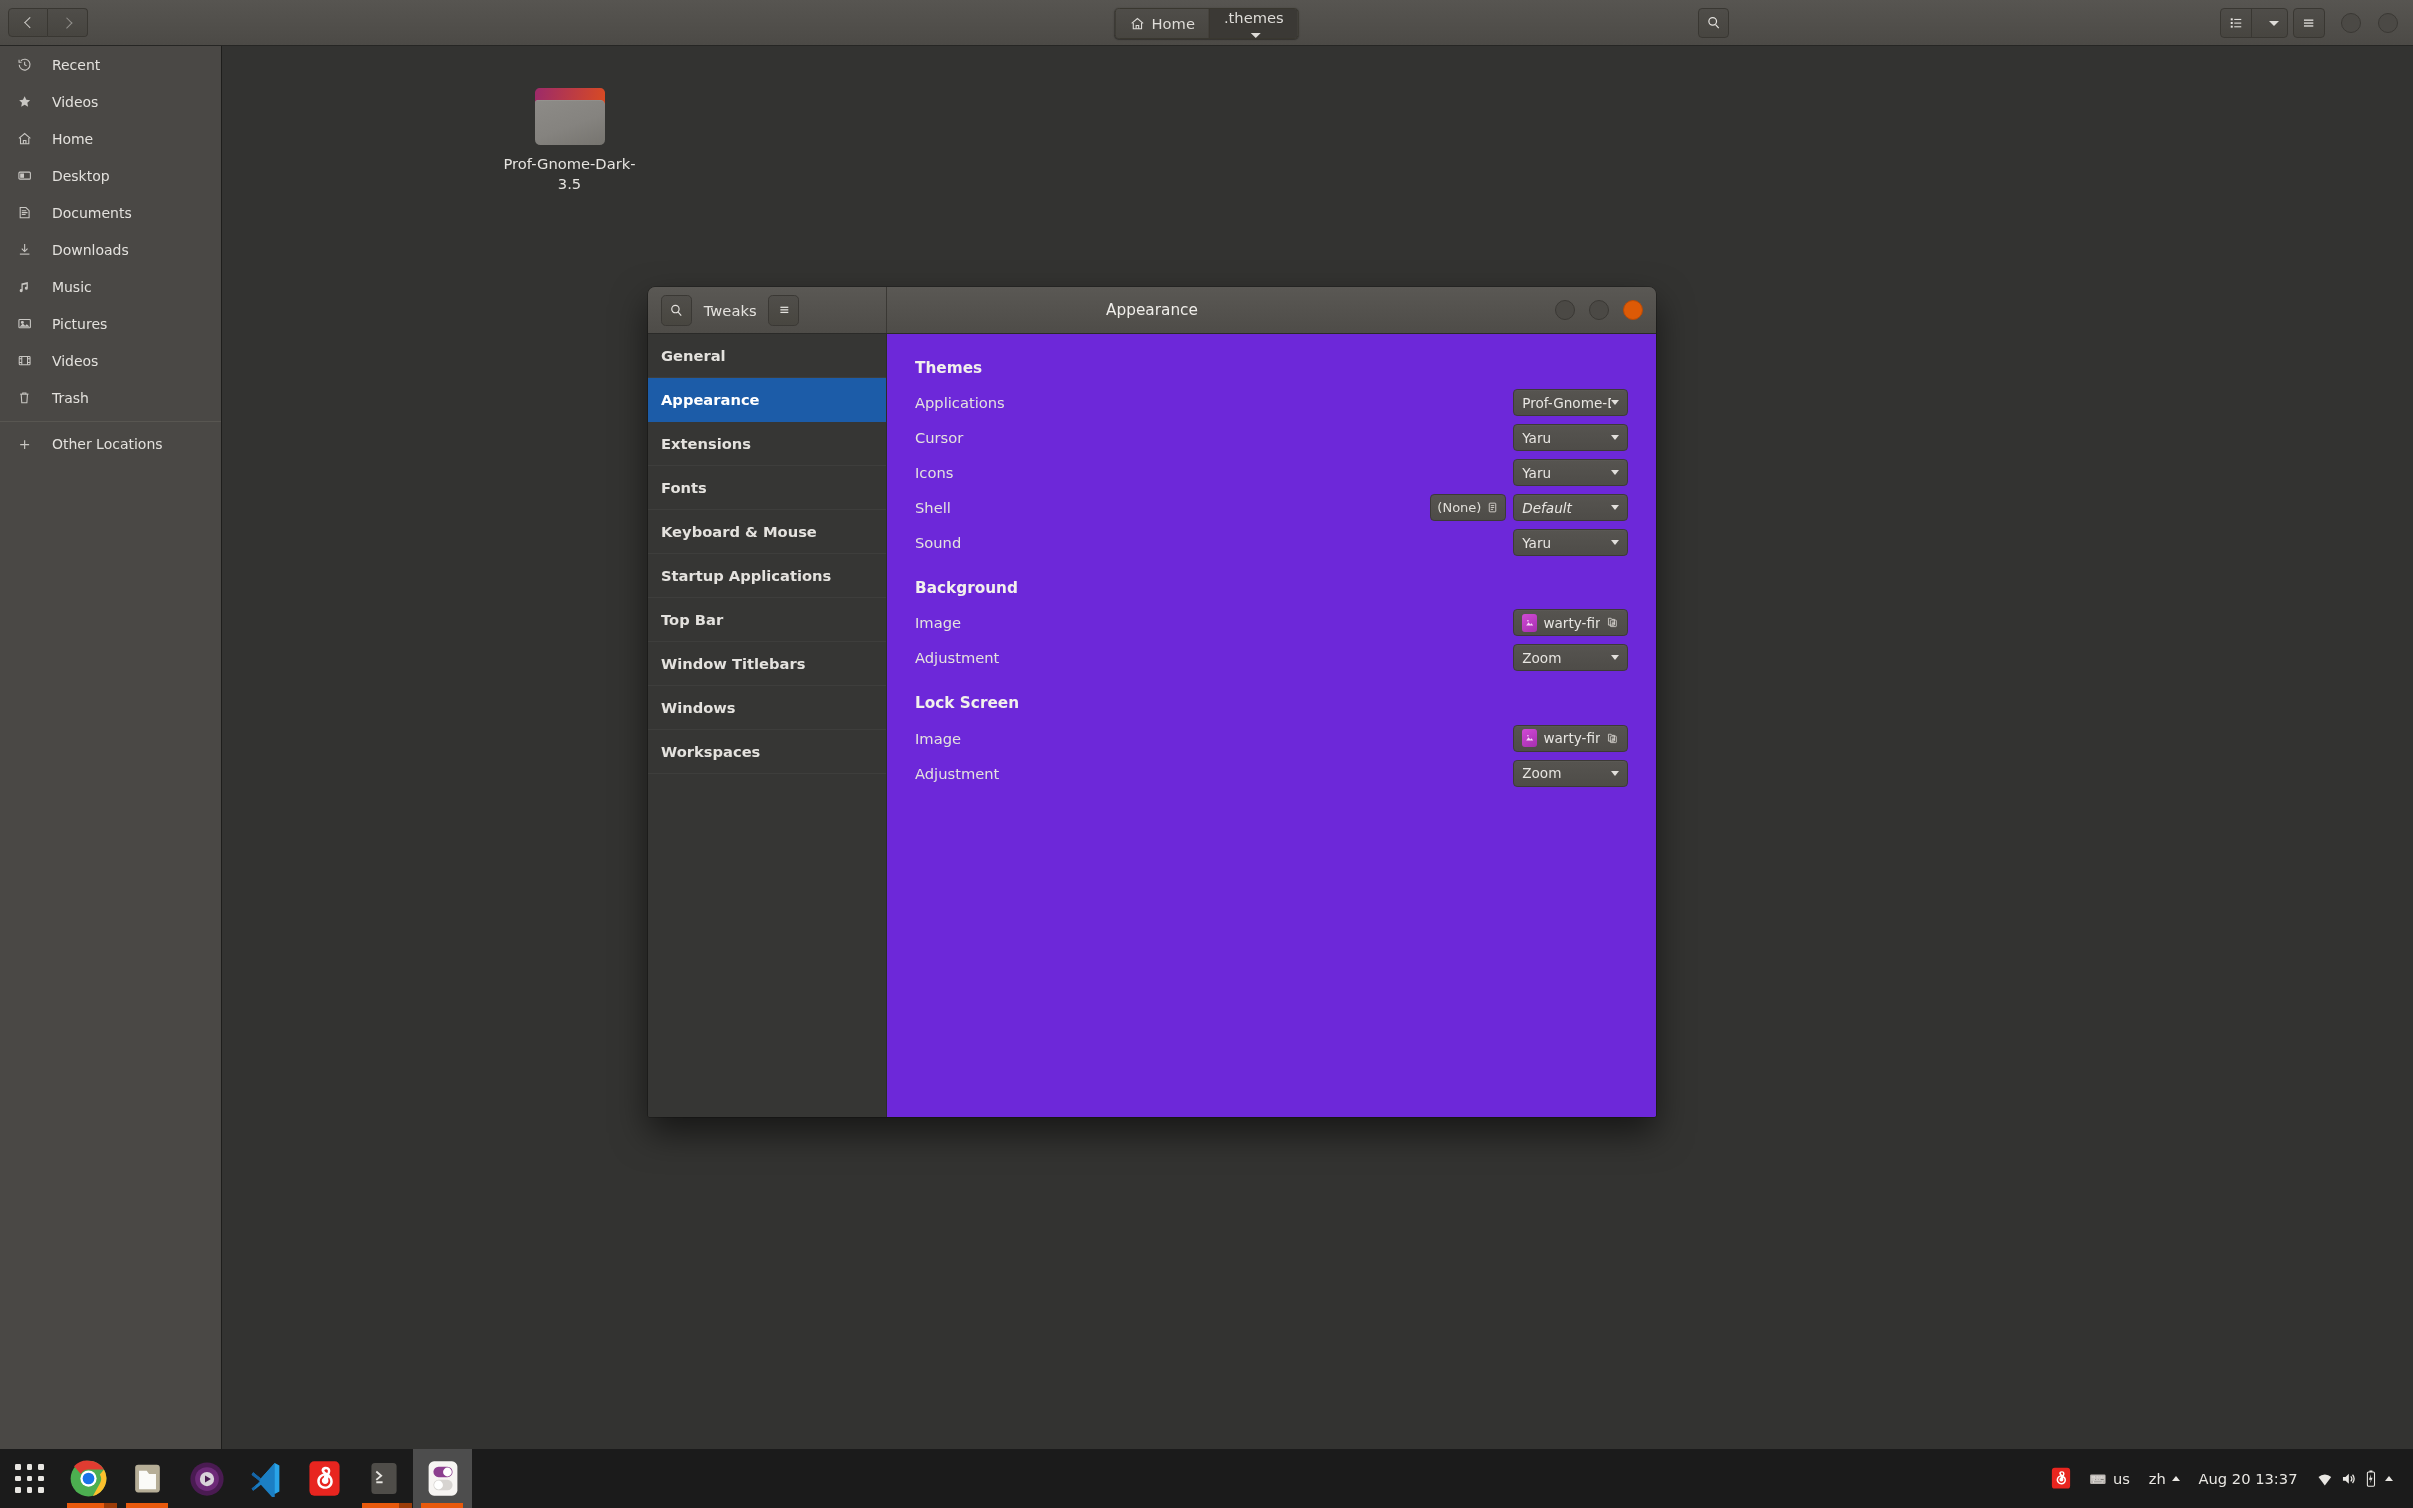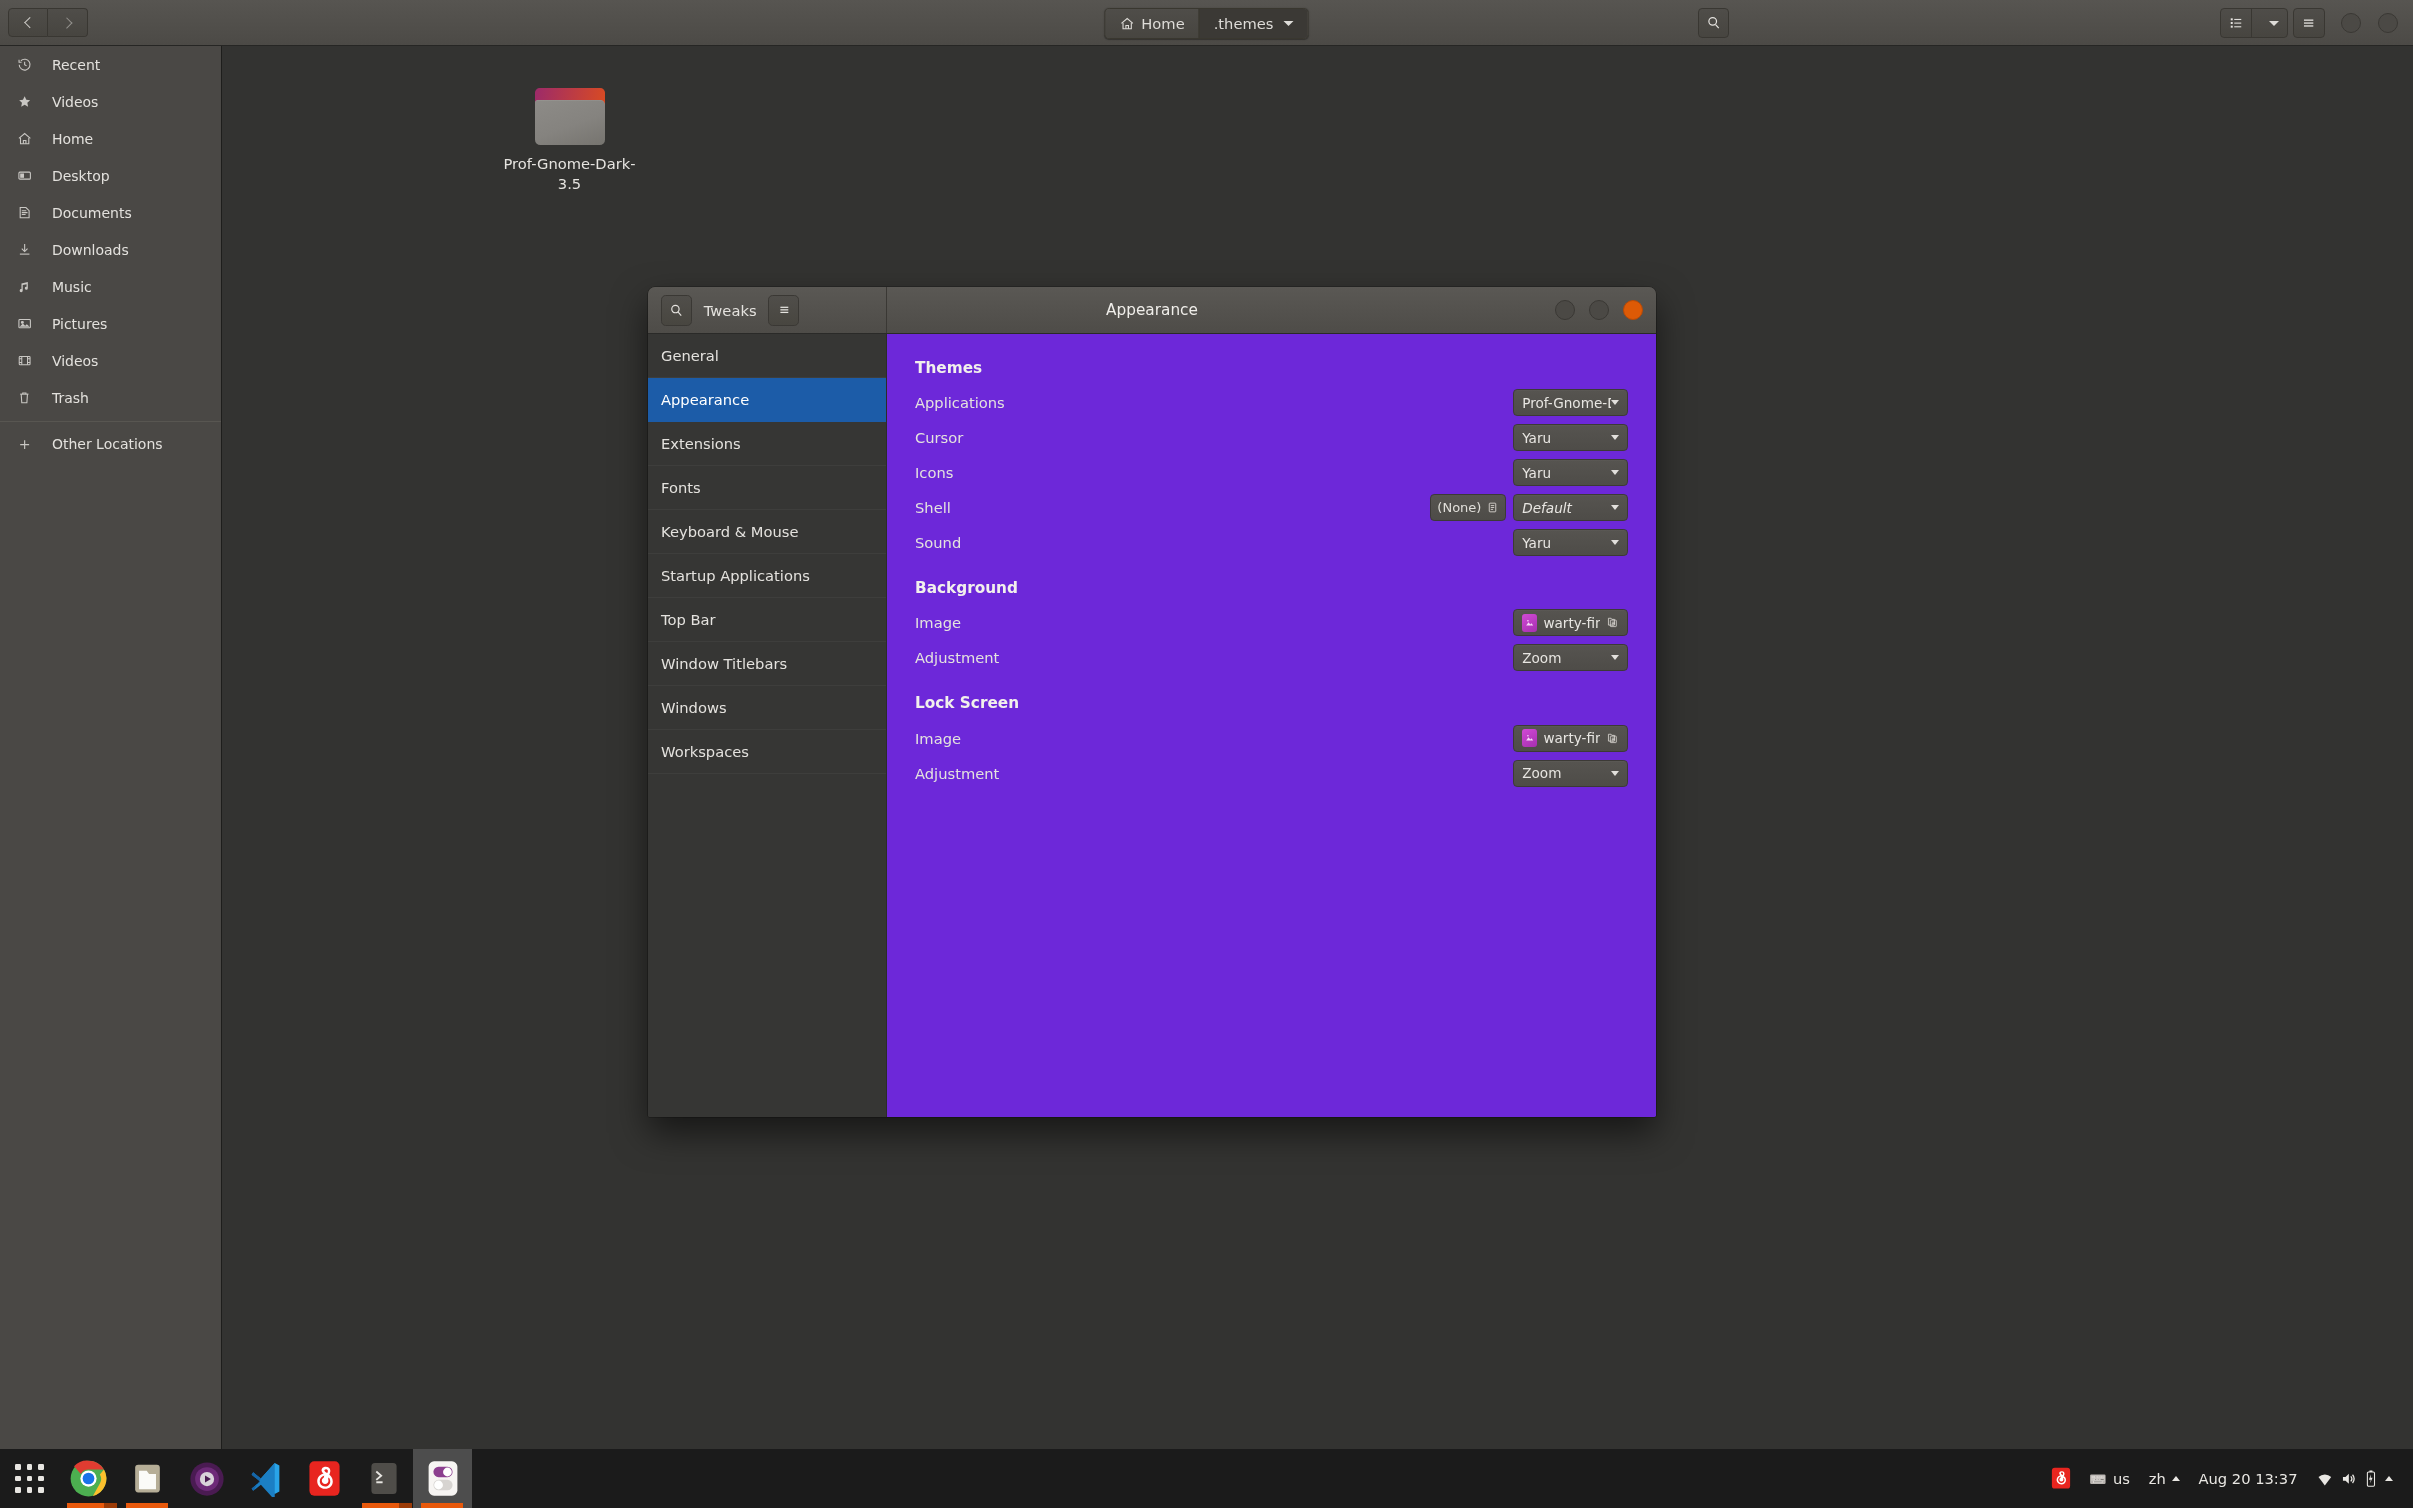--- a/index.html
+++ b/index.html
@@ -38,21 +38,21 @@
     display:flex; height:31px; border-radius:4.7px; overflow:hidden;
     border:0.6px solid #39372f;
     box-shadow:0 0.6px 1.2px rgba(0,0,0,.35);
   }
   .pb-btn{
     display:flex; align-items:center; gap:7px;
     padding:0 14px; cursor:pointer;
     font-size:14.7px; color:#dedcd8;
     background:linear-gradient(#4f4d49,#474540);
   }
-  .pb-btn.cur{ background:#3b3935; }
+  .pb-btn.cur{ background:#3b3935;flex-direction:column; }
   .pb-btn + .pb-btn{ border-left:0.6px solid #39372f; }
   .caret{
     width:0;height:0;border-left:5.3px solid transparent;border-right:5.3px solid transparent;
     border-top:5.9px solid #dedcd8; margin-left:3.5px;
   }
 
   .hb-right{ position:absolute; right:9.4px; top:0; height:46px; display:flex; align-items:center; gap:5.9px; }
   .hb-btn{
     height:29.5px; min-width:31px; padding:0 7px;
     background:linear-gradient(#4f4d49,#474540);
@@ -122,20 +122,21 @@
   .tw-wc{ position:absolute; right:13px; display:flex; gap:14px; align-items:center; }
   .twc{ width:20px; height:20px; border-radius:50%; background:#4b4945; border:0.6px solid #3a3834; cursor:pointer;}
   .twc.close{ background:#dd5a06; border-color:#b94a05; }
 
   .tw-body{ display:flex; height:calc(100% - 47px); }
   .tw-side{ width:239px; background:#363634; border-right:0.6px solid #2c2c2a; }
   .tw-row{
     height:44px; display:flex; align-items:center; padding-left:13px;
     font-size:14.7px; color:#e4e2de; cursor:pointer;
     border-bottom:0.6px solid #3e3e3c;
+    font-weight:bold;
   }
   .tw-row.sel{ background:#1c5ca8; color:#fff; border-bottom-color:#1c5ca8; }
 
   .tw-main{ flex:1; background:#6d28d9; padding:25px 28px 0 28px; position:relative; }
   .sec-title{ font-size:15.3px; font-weight:bold; color:#f2f0ec; margin-bottom:8.2px; }
   .sec-gap{ height:19px; }
   .opt-row{ display:flex; align-items:center; height:35px; }
   .opt-label{ flex:1; font-size:14.7px; color:#e4e2de; }
   .ctrl{
     width:115px; height:27px; border-radius:4.1px;

